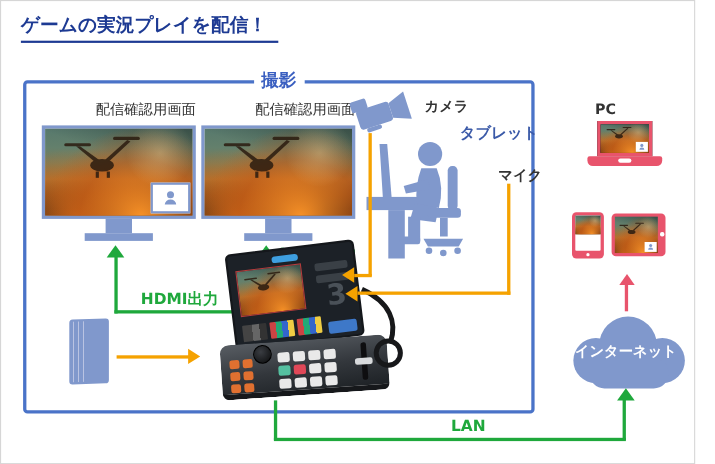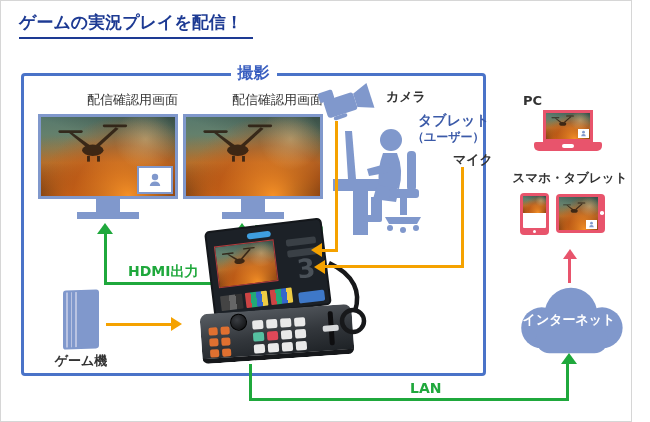--- a/index.html
+++ b/index.html
@@ -108,21 +108,21 @@
   .mx-grid{position:absolute;left:52px;top:10px;width:62px;display:flex;flex-wrap:wrap;gap:3px;}
   .mx-grid i{display:block;width:11px;height:9px;background:#e9e9e9;border-radius:2px;}
   .mx-grid i.teal{background:#55c0a0;} .mx-grid i.red{background:#e04858;}
   .mx-slider{position:absolute;left:128px;top:6px;width:5px;height:34px;background:#0e0e10;border-radius:2px;}
   .mx-knob{position:absolute;left:-6px;top:14px;width:16px;height:6px;background:#d8dadc;border-radius:2px;}
   .mx-cable{position:absolute;left:122px;top:30px;width:52px;height:84px;}
   #mixer-label{position:absolute;left:306px;top:349px;font-family:"DejaVu Sans Mono",monospace;
     font-size:16px;font-weight:bold;letter-spacing:1px;color:#3c3c3c;}
 
   
-  #pc-label{left:522px;top:92px;}
+  #pc-label{left:540px;top:92px;}
   #laptop-screen{position:absolute;left:542px;top:109px;width:50px;height:32px;border:3px solid var(--box-red);background:#000;}
   .mini-pip{position:absolute;right:1px;bottom:1px;width:11px;height:9px;background:#fff;
     display:flex;align-items:center;justify-content:center;}
   .mini-pip svg{width:7px;height:7px;}
   #laptop-base{position:absolute;left:533px;top:141px;width:68px;height:9px;background:var(--box-red);border-radius:2px 2px 5px 5px;}
   #laptop-pad{position:absolute;left:561px;top:143px;width:12px;height:4px;background:#fff;border-radius:2px;}
   #mobile-label{position:absolute;left:509px;top:169px;width:120px;text-align:center;font-size:12.5px;font-weight:bold;color:var(--text-dark);}
   #phone{position:absolute;left:519px;top:192px;width:29px;height:42px;background:var(--box-red);border-radius:4px;}
   #phone .scr{position:absolute;left:3px;top:3px;right:3px;bottom:7px;background:#fff;border-radius:1px;}
   #phone .thumb{left:3px;top:3px;width:23px;height:17px;}
@@ -229,27 +229,25 @@
       <rect x="74" y="26" width="9" height="40" rx="4"></rect>
       <rect x="56" y="64" width="30" height="9" rx="3"></rect>
       <rect x="67" y="73" width="7" height="17"></rect>
       <polygon points="52,92 88,92 84,99 56,99"></polygon>
       <circle cx="57" cy="103" r="3"></circle>
         <circle cx="70" cy="105" r="3"></circle>
         <circle cx="83" cy="103" r="3"></circle>
     </g>
   </svg>
   <div id="broadcaster-label">タブレット</div>
-  <div id="broadcaster-sub">（ユーザー）</div>
   <div class="lbl-dark" id="mic-label">マイク</div>
 
   <div id="console">
       <div class="stripes"></div>
     </div>
-  <div class="lbl-dark" id="console-label">ゲーム機</div>
   <div class="h-line c-orange" id="console-line"></div>
   <div class="arr arr-right-orange" id="console-arrow"></div>
 
   <div id="mixer">
     <div class="mx-tablet">
       <div class="mx-pill"></div>
       <div class="game-bg mx-main">
         <svg class="drone" viewBox="0 0 100 64">
           <g fill="#2b1c10" opacity="0.85">
             <rect x="0" y="10" width="34" height="4" rx="2"></rect>
@@ -322,21 +320,20 @@
       <div class="mini-pip">
         <svg viewBox="0 0 16 16">
           <circle class="ic" cx="8" cy="5" r="3.2"></circle>
             <path class="ic" d="M2.8,14 a5.2,4.6 0 0 1 10.4,0 Z"></path>
         </svg>
       </div>
     </div>
   </div>
   <div id="laptop-base"></div>
   <div id="laptop-pad"></div>
-  <div id="mobile-label">スマホ・タブレット</div>
   <div id="phone">
     <div class="scr"></div>
     <div class="game-bg thumb" style="position:absolute;"></div>
     <div class="dot"></div>
   </div>
   <div id="tablet">
     <div class="game-bg scr" style="position:absolute;">
       <svg class="drone" viewBox="0 0 100 64">
         <g fill="#2b1c10" opacity="0.85">
           <rect x="0" y="10" width="34" height="4" rx="2"></rect>

